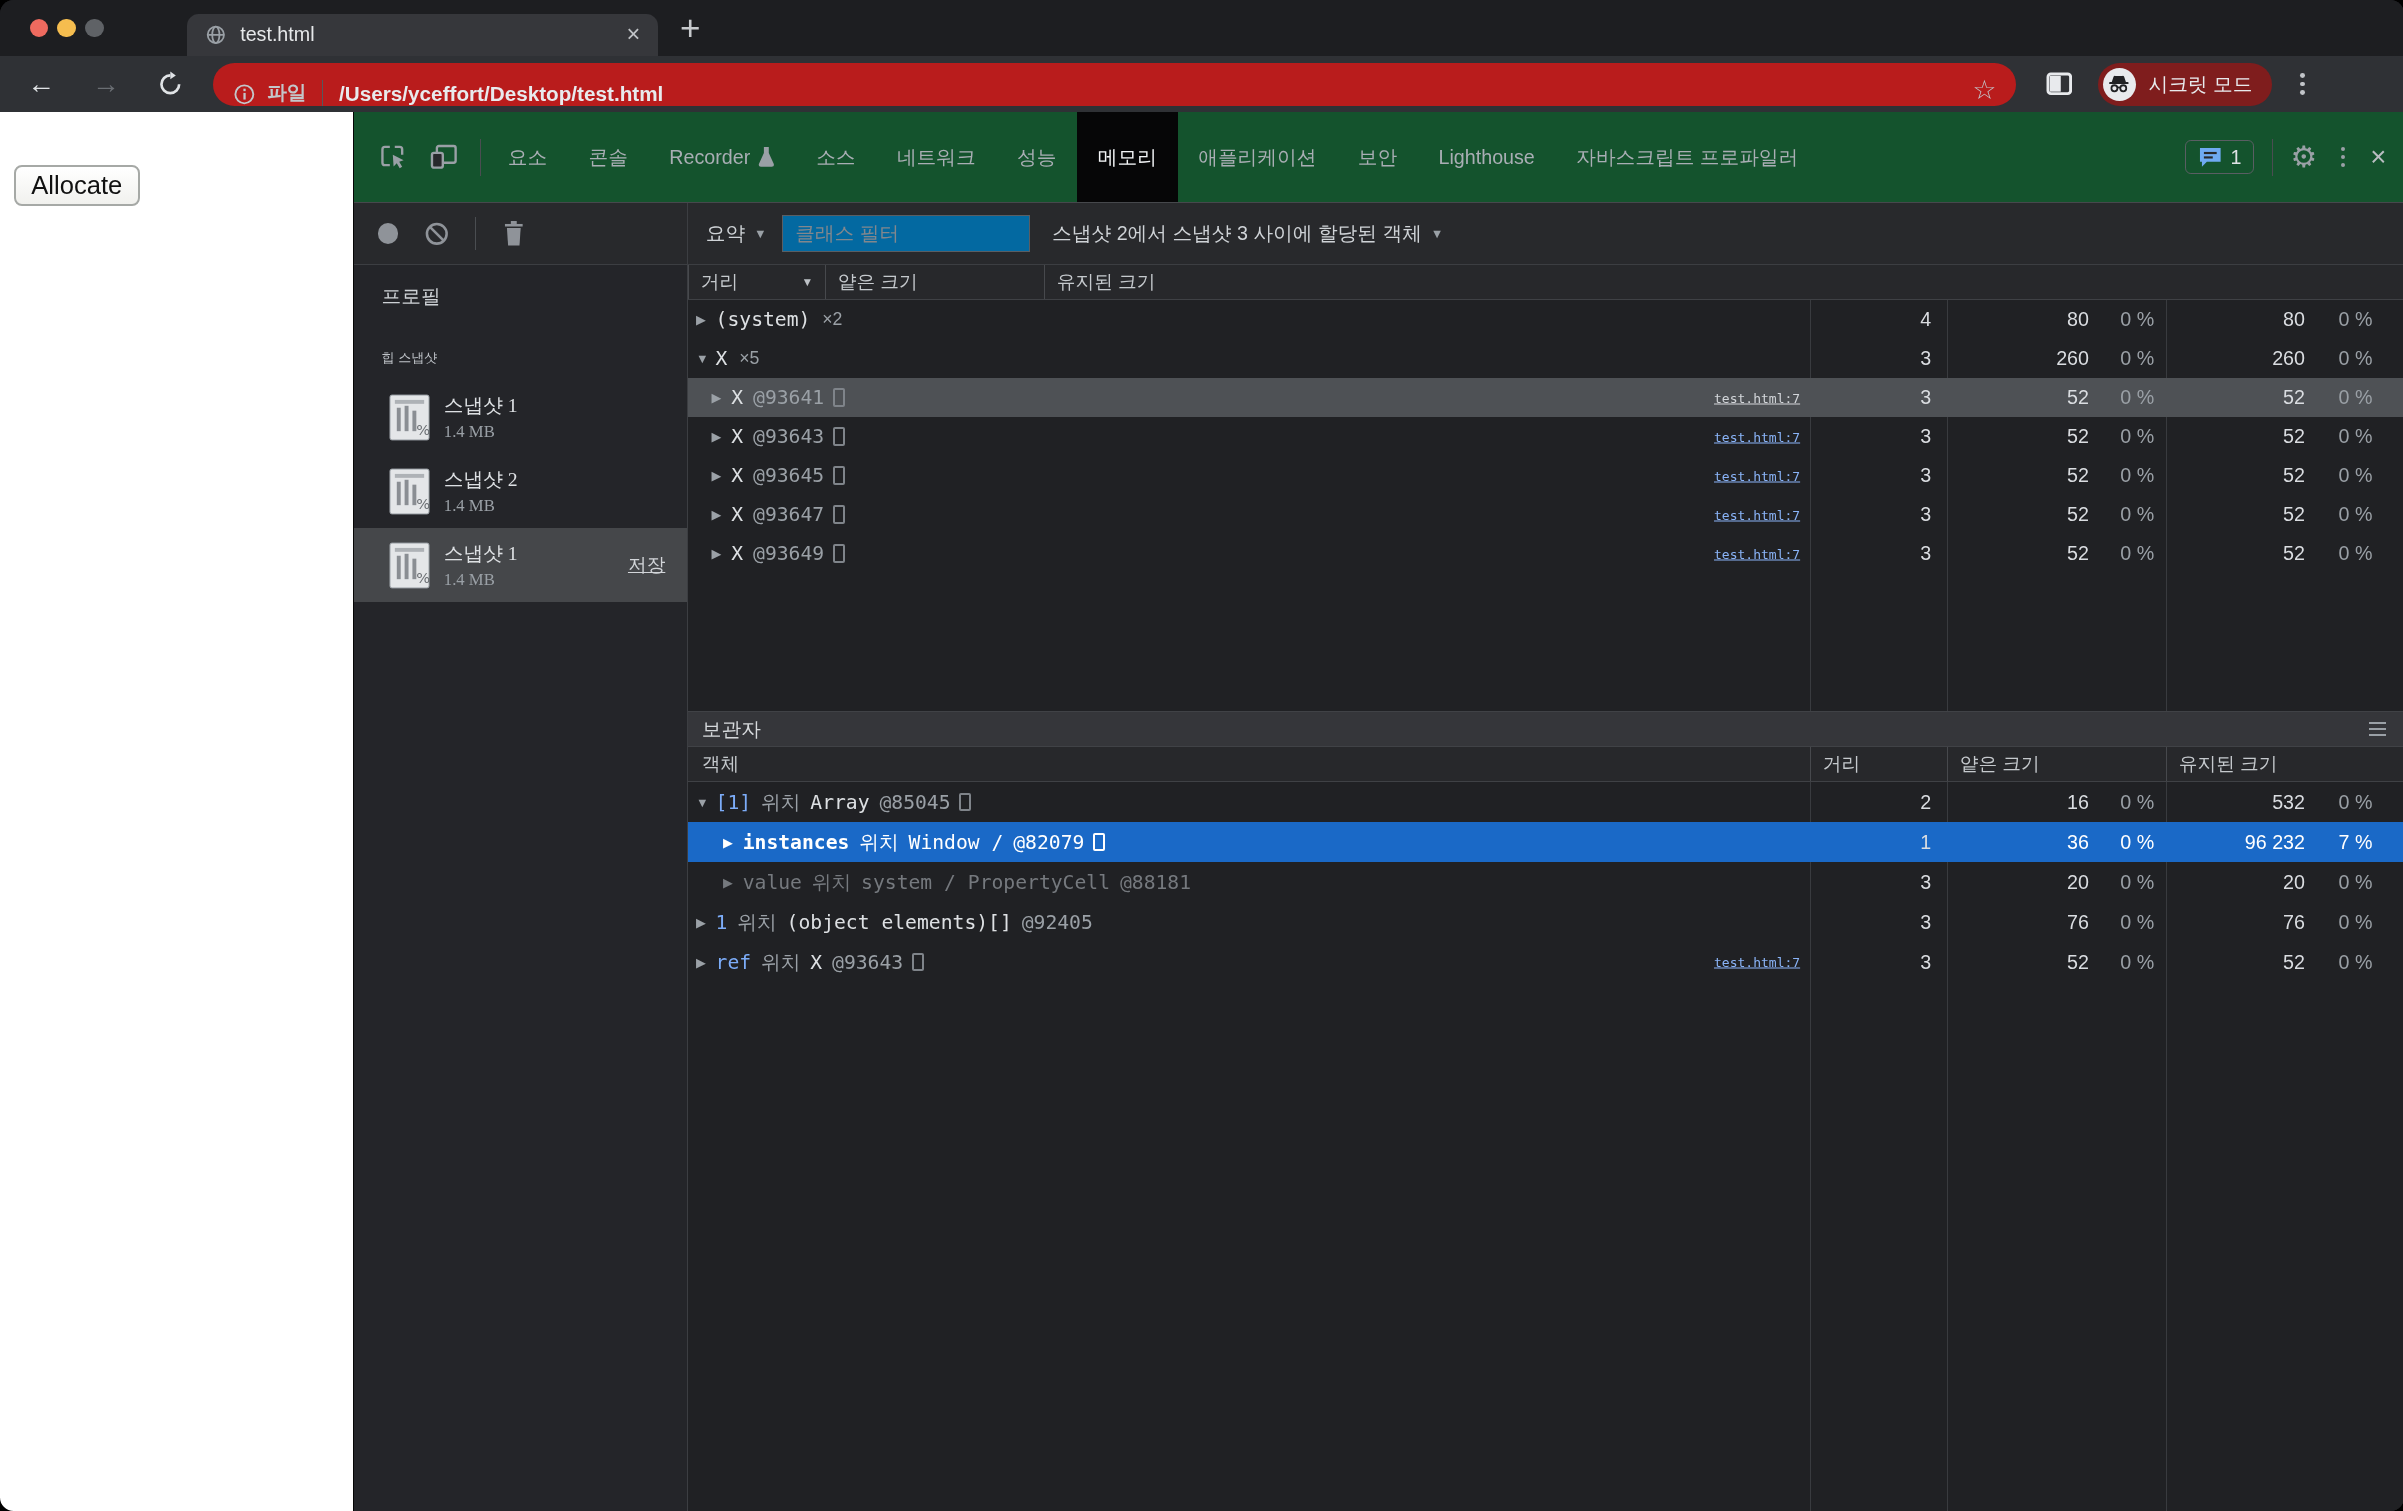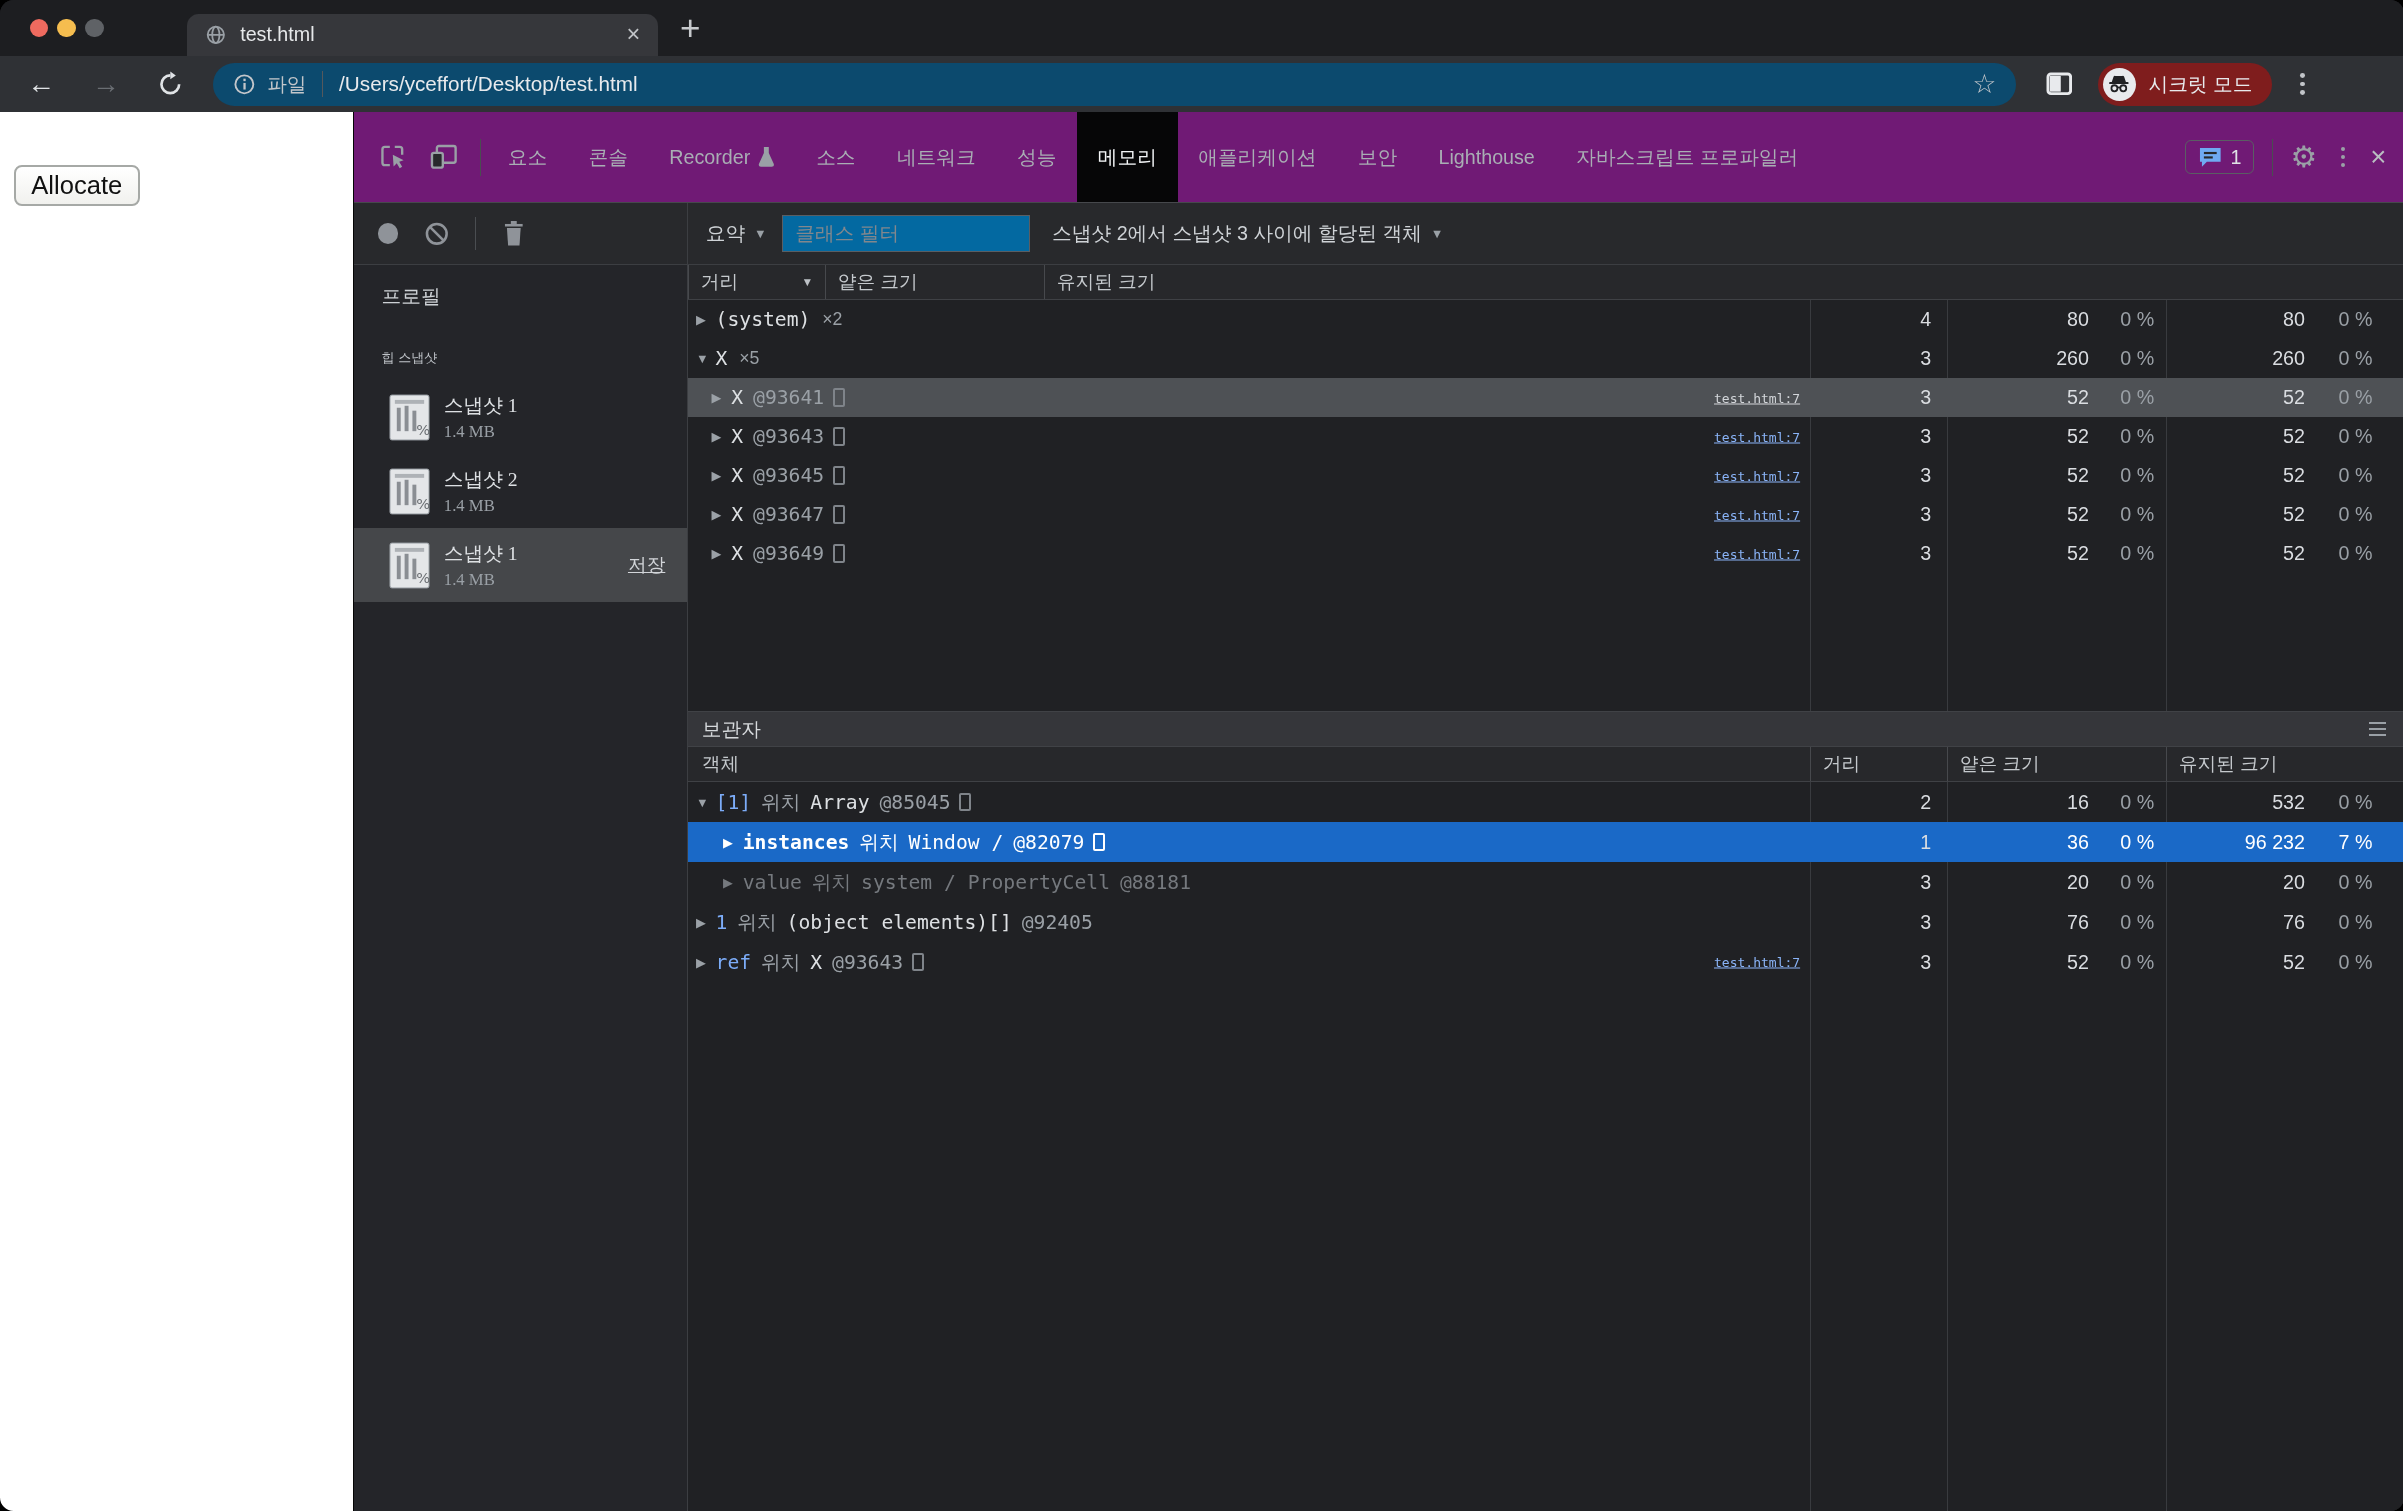--- a/index.html
+++ b/index.html
@@ -16,41 +16,41 @@
   .tab { position:absolute; left:187px; top:13.8px; width:471px; height:42px; background:#36373b; border-radius:11.8px 11.8px 0 0; display:flex; align-items:center; padding:0 17.7px; }
   .tab-title { margin-left:13.8px; font-size:19.7px; color:#e6e8ea; }
   .tab-close { margin-left:auto; font-size:23.6px; color:#c0c3c7; line-height:1; }
   .newtab { position:absolute; left:680px; top:7.9px; font-size:35px; color:#c6c9cc; font-weight:300; }
 
   .navbar { position:relative; height:56px; background:#2f3135; display:flex; align-items:center; }
   .nav-ic { font-size:27.6px; line-height:1; }
   .back { margin-left:27.6px; color:#e0e3e6; }
   .fwd { margin-left:37px; color:#6a6e73; }
   .reload { margin-left:37px; display:flex; }
-  .omnibox { margin-left:29.6px; width:1803px; height:43px; border-radius:21.7px; background:#0c4a6e; display:flex; align-items:center; padding:0 19.7px; }
+  .omnibox { margin-left:29.6px; width:1803px; height:43px; border-radius:21.7px; background:#b91c1c; display:flex; align-items:flex-end; padding:0 19.7px;font-weight:bold; }
   .omni-prefix { margin-left:11.8px; font-size:19.7px; color:#c3c6ca; }
   .omni-div { margin-left:15.8px; width:1px; height:25.6px; background:#55585c; }
   .omni-url { margin-left:15.8px; font-size:20.7px; color:#e8eaed; }
   .omni-star { margin-left:auto; font-size:26.6px; color:#c3c6ca; }
   .sidepanel { margin-left:29.6px; display:flex; }
   .incog { margin-left:25.6px; height:43px; border-radius:21.7px; background:#7f1d1d; display:flex; align-items:center; padding:0 19.7px 0 4.9px; }
   .incog-circle { width:33px; height:33px; border-radius:50%; background:#e8eaed; display:flex; align-items:center; justify-content:center; }
   .incog-label { margin-left:12.8px; font-size:19.7px; color:#e8eaed; white-space:nowrap; }
   .menu-dots { margin-left:27.6px; display:flex; flex-direction:column; gap:3.9px; }
   .menu-dots i { width:4.9px; height:4.9px; border-radius:50%; background:#c2c5c9; }
 
   
   .content { position:absolute; top:112px; left:0; right:0; bottom:0; display:flex; }
   .page { width:353px; background:#fff; position:relative; }
   .allocate { position:absolute; left:13.8px; top:53px; width:126px; height:41px; background:linear-gradient(#ffffff,#f1f1ee); border:2px solid #a6a9a6; border-radius:7.9px; font-size:25.6px; color:#111; font-family:"Liberation Sans",sans-serif; display:flex; align-items:center; justify-content:center; }
 
   .devtools { flex:1; background:#202124; border-left:1px solid #050505; display:flex; flex-direction:column; min-width:0; }
 
   
-  .dt-tabbar { height:91px; background:#701a75; border-bottom:1px solid #46484c; display:flex; align-items:stretch; }
+  .dt-tabbar { height:91px; background:#14532d; border-bottom:1px solid #46484c; display:flex; align-items:stretch; }
   .dt-tabbar .icbox { display:flex; align-items:center; }
   .ic-inspect { margin-left:23.6px; }
   .ic-device { margin-left:21.7px; }
   .vsep { width:1px; height:37px; background:#4a4d51; margin:auto 0 auto 21.7px; }
   .dt-tabs { display:flex; margin-left:5.9px; }
   .dt-tab { padding:0 20.7px; display:flex; align-items:center; gap:7.9px; font-size:19.7px; color:#a9aeb4; white-space:nowrap; }
   .dt-tab.selected { background:#060607; color:#f3f5f7; }
   .dt-right { margin-left:auto; display:flex; align-items:center; padding-right:17.7px; }
   .issues-box { display:flex; align-items:center; gap:7.9px; border:1px solid #5a5e63; border-radius:5.9px; padding:4.9px 11.8px; }
   .issues-count { font-size:19.7px; color:#dfe2e5; }

